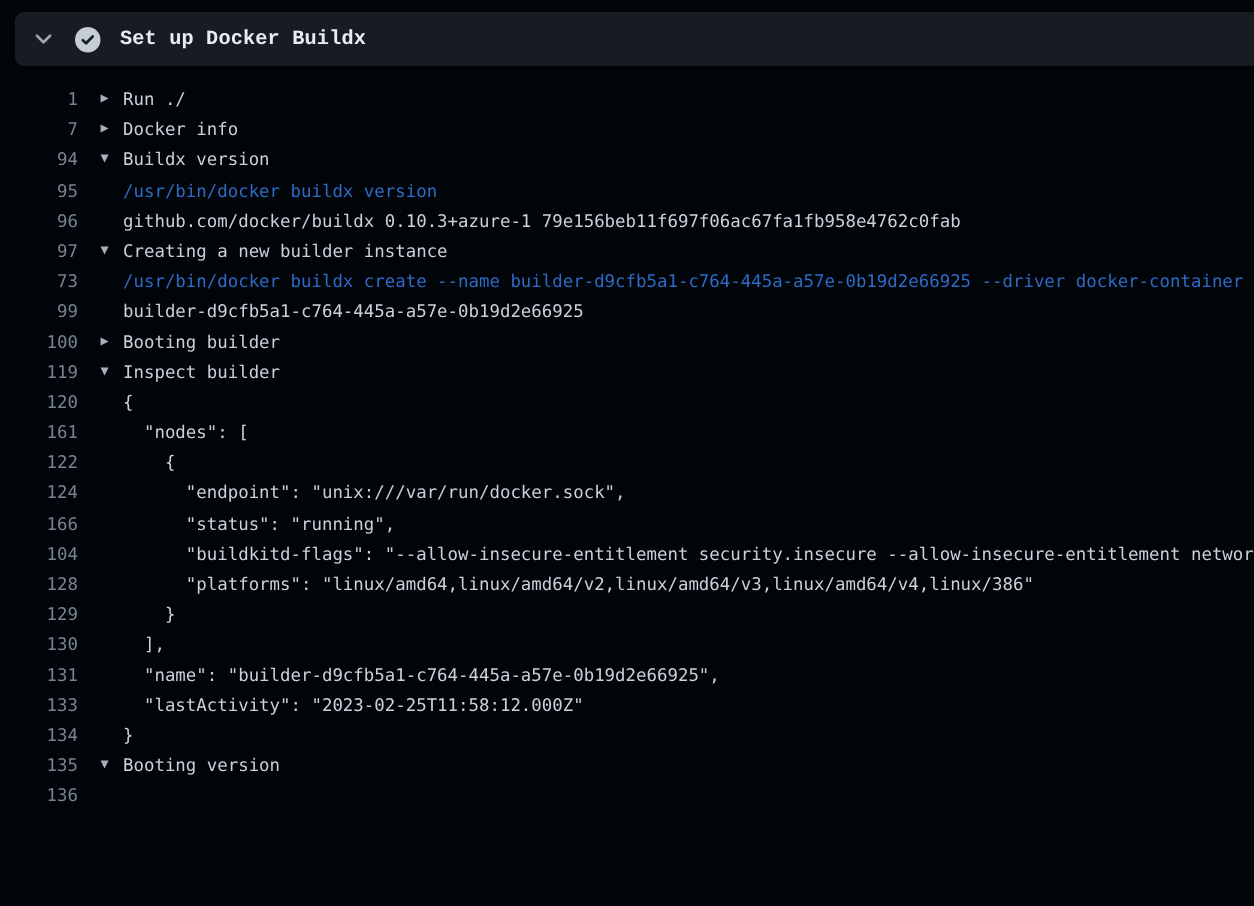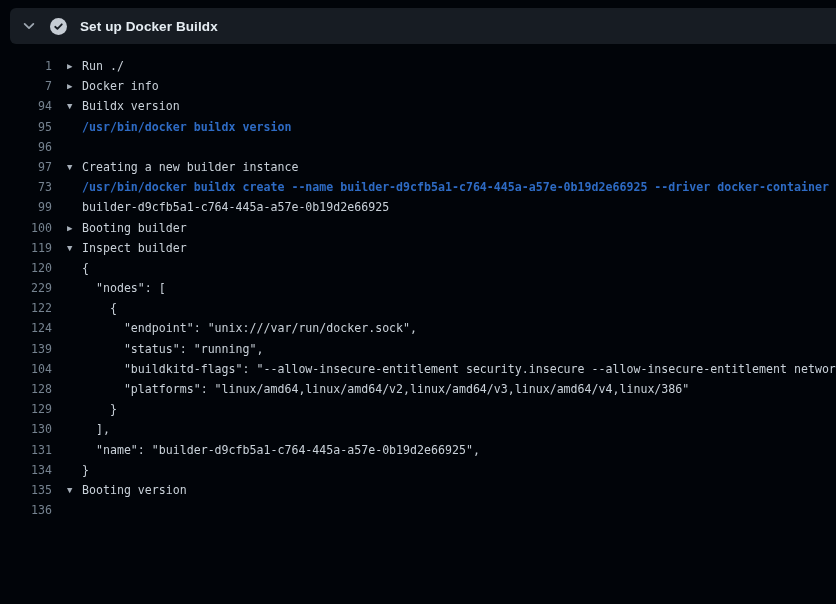--- a/index.html
+++ b/index.html
@@ -35,20 +35,21 @@
     display: flex; align-items: center; justify-content: center;
     flex: none;
     margin-right: 13px;
   }
   .status-circle svg { width: 11px; height: 11px; color: #171c23; }
   .step-title {
     color: #e6edf3;
     font-size: 13.5px;
     font-weight: 600;
     letter-spacing: .1px;
+    font-family: Liberation Mono, monospace;
   }
   
   .log {
     position: absolute;
     top: 56px; left: 0; right: 0;
     font-family: "DejaVu Sans Mono", "Liberation Mono", monospace;
     font-size: 11.6px;
   }
   .row {
     height: 20.2px;
@@ -66,21 +67,21 @@
   }
   .caret {
     flex: none;
     width: 30px;
     box-sizing: border-box;
     padding-left: 15px;
     color: #a7b0ba;
     font-size: 9px;
   }
   .txt { color: #c9d1d9; }
-  .row.cmd .txt { color: #2e6bc4; font-weight: 700; }
+  .row.cmd .txt { color: #2e6bc4; font-weight: 400; }
   .row.group { cursor: pointer; }
 </style>
 </head>
 <body>
 
 <div class="step-header">
   <svg class="chevron" viewBox="0 0 16 16" fill="none" stroke="currentColor" stroke-width="2" stroke-linecap="round" stroke-linejoin="round">
     <polyline points="3,5.5 8,10.5 13,5.5"></polyline>
   </svg>
   <span class="status-circle">
@@ -89,32 +90,33 @@
     </svg>
   </span>
   <span class="step-title">Set up Docker Buildx</span>
 </div>
 
 <div class="log">
     <div class="row group"><span class="num">1</span><span class="caret">▶</span><span class="txt">Run ./</span></div>
     <div class="row group"><span class="num">7</span><span class="caret">▶</span><span class="txt">Docker info</span></div>
     <div class="row group"><span class="num">94</span><span class="caret">▼</span><span class="txt">Buildx version</span></div>
     <div class="row cmd"><span class="num">95</span><span class="caret"></span><span class="txt">/usr/bin/docker buildx version</span></div>
-    <div class="row"><span class="num">96</span><span class="caret"></span></div>
+    <div class="row"><span class="num">96</span><span class="caret"></span><span class="txt">github.com/docker/buildx 0.10.3+azure-1 79e156beb11f697f06ac67fa1fb958e4762c0fab</span></div>
     <div class="row group"><span class="num">97</span><span class="caret">▼</span><span class="txt">Creating a new builder instance</span></div>
     <div class="row cmd"><span class="num">73</span><span class="caret"></span><span class="txt">/usr/bin/docker buildx create --name builder-d9cfb5a1-c764-445a-a57e-0b19d2e66925 --driver docker-container</span></div>
     <div class="row"><span class="num">99</span><span class="caret"></span><span class="txt">builder-d9cfb5a1-c764-445a-a57e-0b19d2e66925</span></div>
     <div class="row group"><span class="num">100</span><span class="caret">▶</span><span class="txt">Booting builder</span></div>
     <div class="row group"><span class="num">119</span><span class="caret">▼</span><span class="txt">Inspect builder</span></div>
     <div class="row"><span class="num">120</span><span class="caret"></span><span class="txt">{</span></div>
-    <div class="row"><span class="num">229</span><span class="caret"></span><span class="txt">  "nodes": [</span></div>
+    <div class="row"><span class="num">161</span><span class="caret"></span><span class="txt">  "nodes": [</span></div>
     <div class="row"><span class="num">122</span><span class="caret"></span><span class="txt">    {</span></div>
     <div class="row"><span class="num">124</span><span class="caret"></span><span class="txt">      "endpoint": "unix:///var/run/docker.sock",</span></div>
-    <div class="row"><span class="num">139</span><span class="caret"></span><span class="txt">      "status": "running",</span></div>
+    <div class="row"><span class="num">166</span><span class="caret"></span><span class="txt">      "status": "running",</span></div>
     <div class="row"><span class="num">104</span><span class="caret"></span><span class="txt">      "buildkitd-flags": "--allow-insecure-entitlement security.insecure --allow-insecure-entitlement network.host",</span></div>
     <div class="row"><span class="num">128</span><span class="caret"></span><span class="txt">      "platforms": "linux/amd64,linux/amd64/v2,linux/amd64/v3,linux/amd64/v4,linux/386"</span></div>
     <div class="row"><span class="num">129</span><span class="caret"></span><span class="txt">    }</span></div>
     <div class="row"><span class="num">130</span><span class="caret"></span><span class="txt">  ],</span></div>
     <div class="row"><span class="num">131</span><span class="caret"></span><span class="txt">  "name": "builder-d9cfb5a1-c764-445a-a57e-0b19d2e66925",</span></div>
+    <div class="row"><span class="num">133</span><span class="caret"></span><span class="txt">  "lastActivity": "2023-02-25T11:58:12.000Z"</span></div>
     <div class="row"><span class="num">134</span><span class="caret"></span><span class="txt">}</span></div>
     <div class="row group"><span class="num">135</span><span class="caret">▼</span><span class="txt">Booting version</span></div>
     <div class="row"><span class="num">136</span><span class="caret"></span></div>
   </div>
 
 </body></html>

